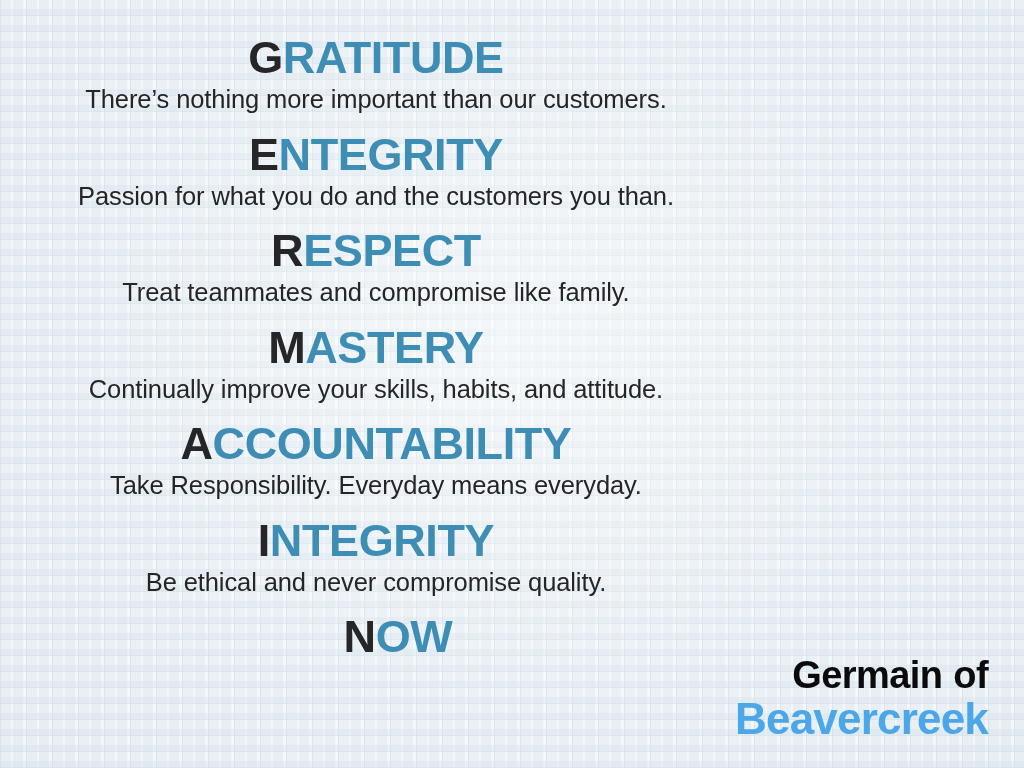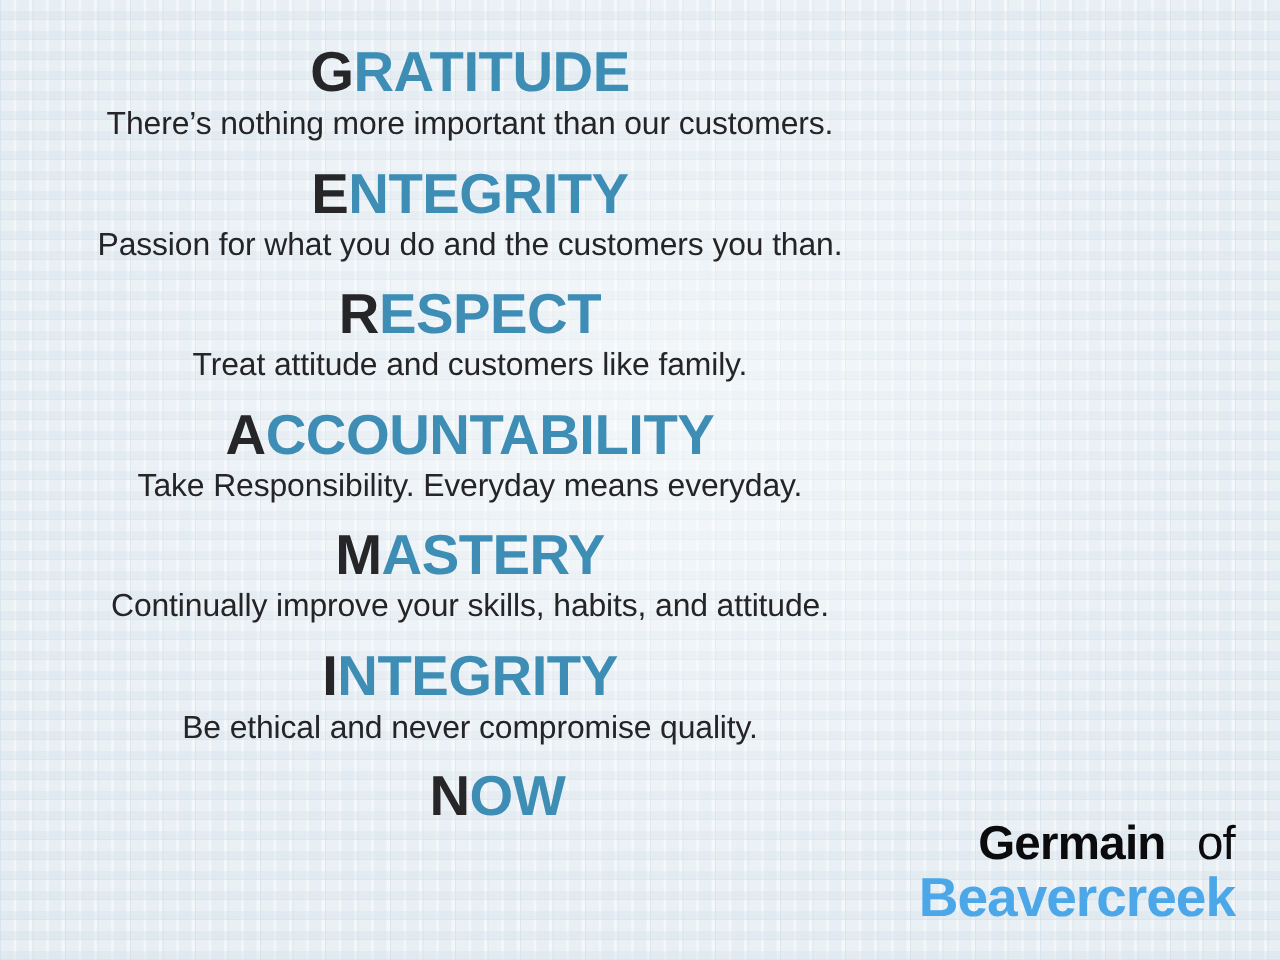--- a/index.html
+++ b/index.html
@@ -126,22 +126,22 @@
     font-size: 38px;
     line-height: 40px;
     color: #0b0b0d;
     letter-spacing: -0.6px;
     white-space: nowrap;
   }
   .logo-brand {
     font-weight: bold;
   }
   .logo-of {
-    font-weight: normal;
-    margin-left: 25px;
+    font-weight: bold;
+    margin-left: 11px;
   }
   .logo-line2 {
     font-family: "Liberation Sans", sans-serif;
     font-weight: bold;
     font-size: 44px;
     line-height: 46px;
     letter-spacing: -0.8px;
     color: #4ba7e8;
     white-space: nowrap;
     margin-top: 1px;
@@ -159,31 +159,31 @@
       <p class="value-desc">There’s nothing more important than our customers.</p>
     </div>
 
     <div class="value-block">
       <h2 class="value-heading"><span class="initial">E</span><span class="remainder">NTEGRITY</span></h2>
       <p class="value-desc">Passion for what you do and the customers you than.</p>
     </div>
 
     <div class="value-block">
       <h2 class="value-heading"><span class="initial">R</span><span class="remainder">ESPECT</span></h2>
-      <p class="value-desc">Treat attitude and customers like family.</p>
+      <p class="value-desc">Treat teammates and compromise like family.</p>
+    </div>
+
+    <div class="value-block">
+      <h2 class="value-heading"><span class="initial">M</span><span class="remainder">ASTERY</span></h2>
+      <p class="value-desc">Continually improve your skills, habits, and attitude.</p>
     </div>
 
     <div class="value-block">
       <h2 class="value-heading"><span class="initial">A</span><span class="remainder">CCOUNTABILITY</span></h2>
       <p class="value-desc">Take Responsibility. Everyday means everyday.</p>
-    </div>
-
-    <div class="value-block">
-      <h2 class="value-heading"><span class="initial">M</span><span class="remainder">ASTERY</span></h2>
-      <p class="value-desc">Continually improve your skills, habits, and attitude.</p>
     </div>
 
     <div class="value-block">
       <h2 class="value-heading"><span class="initial">I</span><span class="remainder">NTEGRITY</span></h2>
       <p class="value-desc">Be ethical and never compromise quality.</p>
     </div>
 
     <div class="value-block">
       <h2 class="value-heading"><span class="initial">N</span><span class="remainder">OW</span></h2>
     </div>

